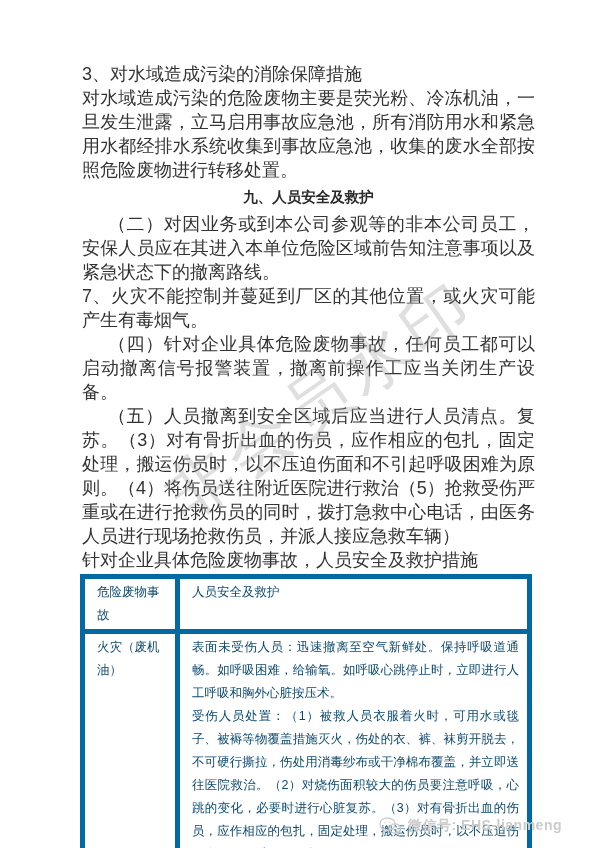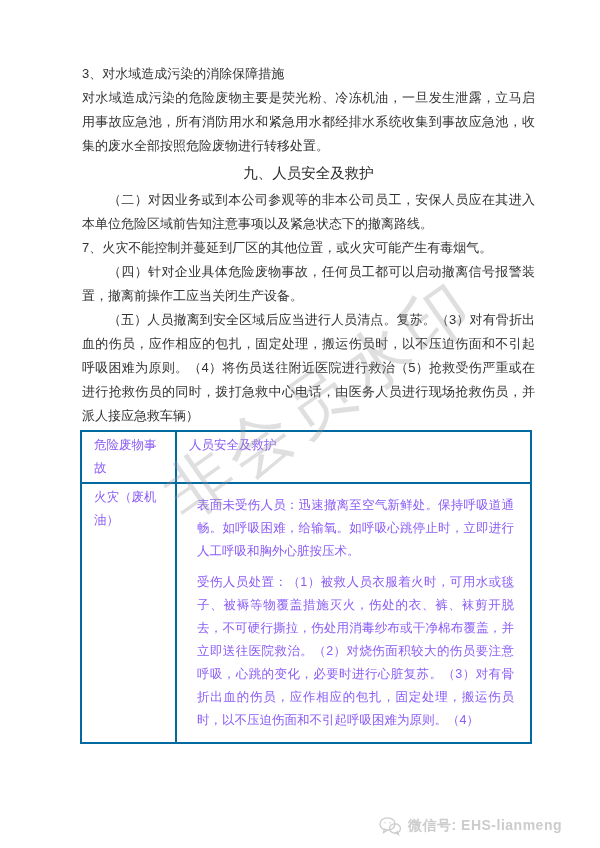--- a/index.html
+++ b/index.html
@@ -11,53 +11,53 @@
     position:relative;
     overflow:hidden;
   }
   .page{
     position:relative;
     width:600px;height:848px;
     box-sizing:border-box;
     padding:62px 65px 0 82px;
   }
   .bodytext{
-    font-size:13px;
+    font-size:18px;
     line-height:24px;
     text-align:justify;
     margin:0;
   }
   .indent{ text-indent:26px; }
   .heading{
     font-size:14.5px;
-    font-weight:normal;
+    font-weight:bold;
     text-align:center;
     margin:3px 0 3px 0;
     line-height:24px;
     color:#2b2b2b;
   }
   table.rescue{
     border-collapse:collapse;
     margin-left:-2px;
     margin-top:2px;
     width:452px;
     table-layout:fixed;
   }
   table.rescue th, table.rescue td{
-    border:2px solid #0369a1;
+    border:5px solid #0369a1;
     font-weight:normal;
     vertical-align:top;
     text-align:left;
     font-size:12.5px;
     line-height:23px;
     padding:2px 8px 2px 12px;
-    color:#8b5cf6;
+    color:#0c4a6e;
   }
   table.rescue col.c1{ width:95px; }
-  table.rescue td p{ margin:8px; text-align:justify; }
+  table.rescue td p{ margin:0; text-align:justify; }
   .footer{
     position:absolute;
     right:38px;
     bottom:12px;
     display:flex;
     align-items:center;
     gap:6px;
     color:#cccccc;
     font-size:14px;
     font-weight:bold;
@@ -88,20 +88,21 @@
 
   <p class="bodytext">3、对水域造成污染的消除保障措施</p>
   <p class="bodytext">对水域造成污染的危险废物主要是荧光粉、冷冻机油，一旦发生泄露，立马启用事故应急池，所有消防用水和紧急用水都经排水系统收集到事故应急池，收集的废水全部按照危险废物进行转移处置。</p>
 
   <h2 class="heading">九、人员安全及救护</h2>
 
   <p class="bodytext indent">（二）对因业务或到本公司参观等的非本公司员工，安保人员应在其进入本单位危险区域前告知注意事项以及紧急状态下的撤离路线。</p>
   <p class="bodytext">7、火灾不能控制并蔓延到厂区的其他位置，或火灾可能产生有毒烟气。</p>
   <p class="bodytext indent">（四）针对企业具体危险废物事故，任何员工都可以启动撤离信号报警装置，撤离前操作工应当关闭生产设备。</p>
   <p class="bodytext indent">（五）人员撤离到安全区域后应当进行人员清点。复苏。（3）对有骨折出血的伤员，应作相应的包扎，固定处理，搬运伤员时，以不压迫伤面和不引起呼吸困难为原则。（4）将伤员送往附近医院进行救治（5）抢救受伤严重或在进行抢救伤员的同时，拨打急救中心电话，由医务人员进行现场抢救伤员，并派人接应急救车辆）</p>
+  <p class="bodytext">针对企业具体危险废物事故，人员安全及救护措施</p>
 
   <table class="rescue">
     <colgroup>
         <col class="c1">
         <col>
       </colgroup>
     <tbody>
         <tr>
       <th>危险废物事故</th>
       <th>人员安全及救护</th>

